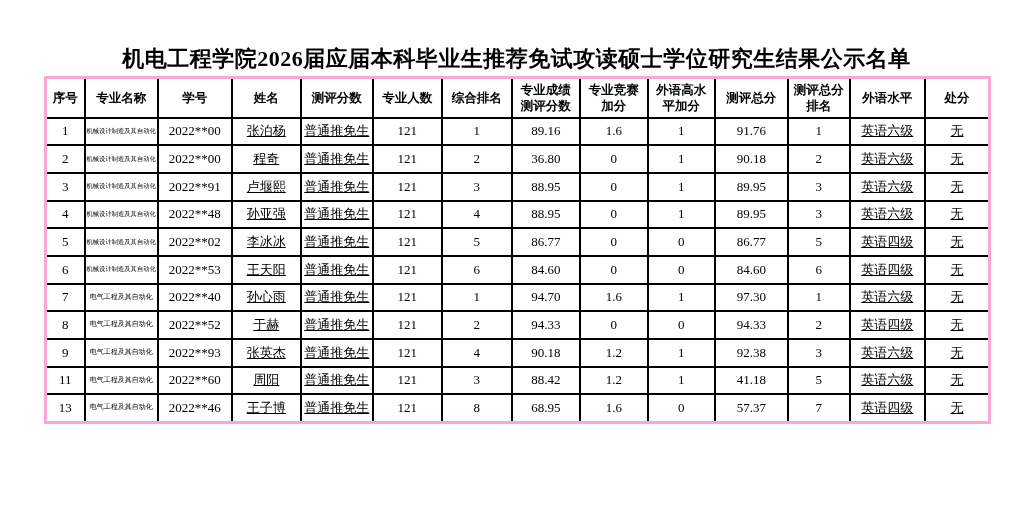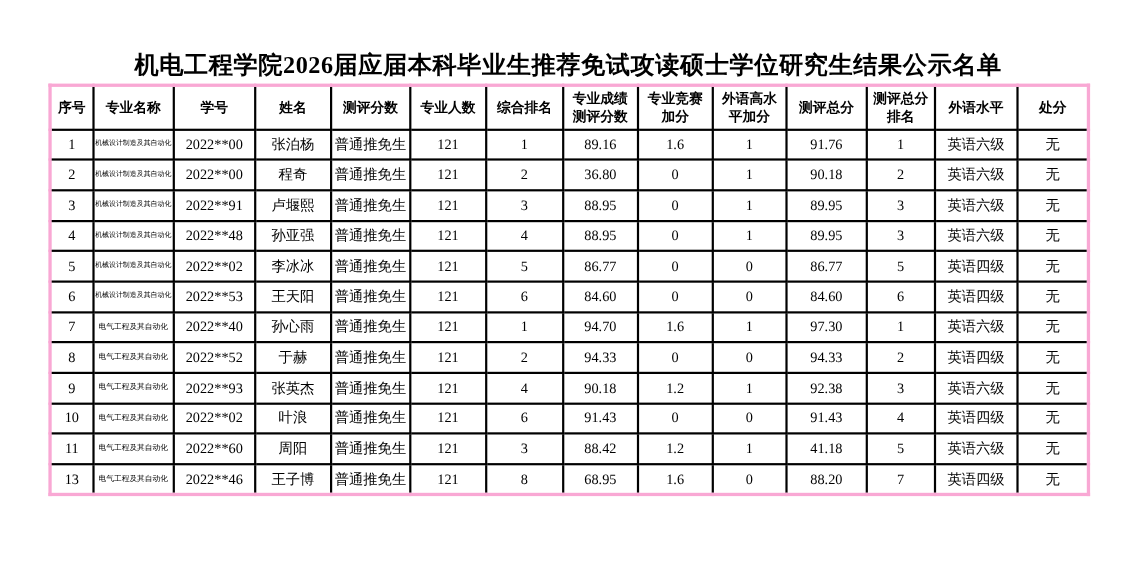--- a/index.html
+++ b/index.html
@@ -47,21 +47,21 @@
   table.results th {
     font-size: 12.5px;
     font-weight: bold;
     line-height: 1.3;
     white-space: pre-line;
   }
   table.results td {
     font-size: 13px;
     line-height: 1.1;
   }
-  td.cell-cn { font-size: 13.5px; }
+  td.cell-cn { font-size: 13.5px; text-decoration: underline; }
   td.cell-num { font-family: "Liberation Serif", "DejaVu Serif", serif; }
   td.cell-major {
     font-weight: normal;
     white-space: nowrap;
     padding: 0;
   }
 </style>
 </head>
 <body>
 
@@ -246,36 +246,20 @@
           <td class="cell-num">4</td>
           <td class="cell-num">90.18</td>
           <td class="cell-num">1.2</td>
           <td class="cell-num">1</td>
           <td class="cell-num">92.38</td>
           <td class="cell-num">3</td>
           <td class="cell-cn">英语六级</td>
           <td class="cell-cn">无</td>
         </tr>
         <tr>
-          <td class="cell-num">10</td>
-          <td class="cell-major" style="font-size: 7px;">电气工程及其自动化</td>
-          <td class="cell-num">2022**02</td>
-          <td class="cell-cn">叶浪</td>
-          <td class="cell-cn">普通推免生</td>
-          <td class="cell-num">121</td>
-          <td class="cell-num">6</td>
-          <td class="cell-num">91.43</td>
-          <td class="cell-num">0</td>
-          <td class="cell-num">0</td>
-          <td class="cell-num">91.43</td>
-          <td class="cell-num">4</td>
-          <td class="cell-cn">英语四级</td>
-          <td class="cell-cn">无</td>
-        </tr>
-        <tr>
           <td class="cell-num">11</td>
           <td class="cell-major" style="font-size: 7px;">电气工程及其自动化</td>
           <td class="cell-num">2022**60</td>
           <td class="cell-cn">周阳</td>
           <td class="cell-cn">普通推免生</td>
           <td class="cell-num">121</td>
           <td class="cell-num">3</td>
           <td class="cell-num">88.42</td>
           <td class="cell-num">1.2</td>
           <td class="cell-num">1</td>
@@ -288,20 +272,20 @@
           <td class="cell-num">13</td>
           <td class="cell-major" style="font-size: 7px;">电气工程及其自动化</td>
           <td class="cell-num">2022**46</td>
           <td class="cell-cn">王子博</td>
           <td class="cell-cn">普通推免生</td>
           <td class="cell-num">121</td>
           <td class="cell-num">8</td>
           <td class="cell-num">68.95</td>
           <td class="cell-num">1.6</td>
           <td class="cell-num">0</td>
-          <td class="cell-num">88.20</td>
+          <td class="cell-num">57.37</td>
           <td class="cell-num">7</td>
           <td class="cell-cn">英语四级</td>
           <td class="cell-cn">无</td>
         </tr>
       </tbody>
   </table>
 </div>
 
 </body></html>

